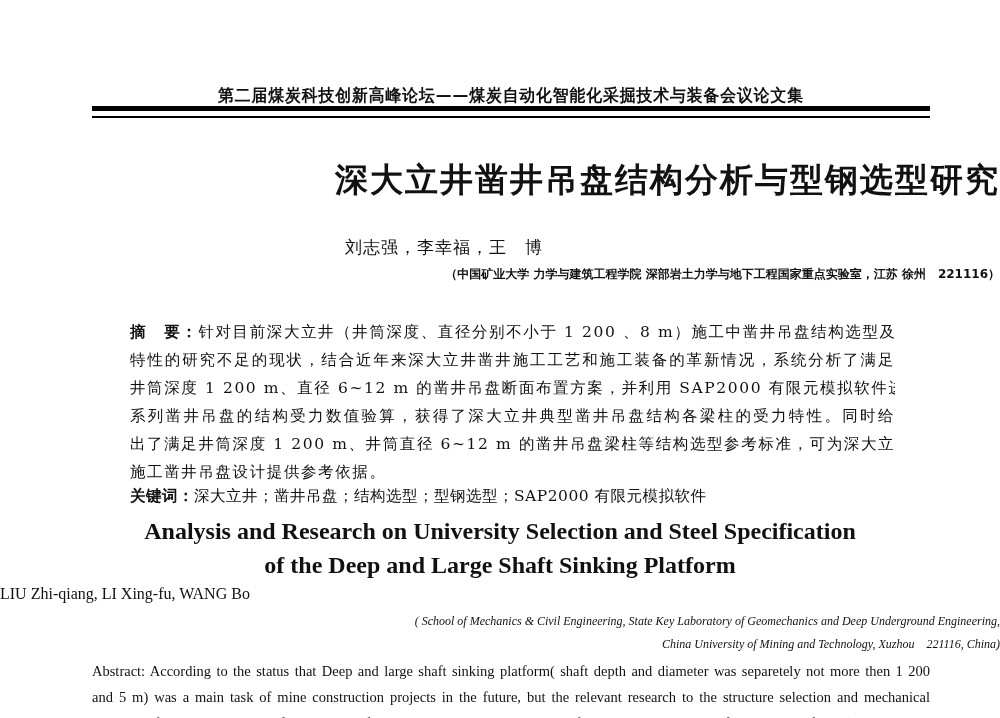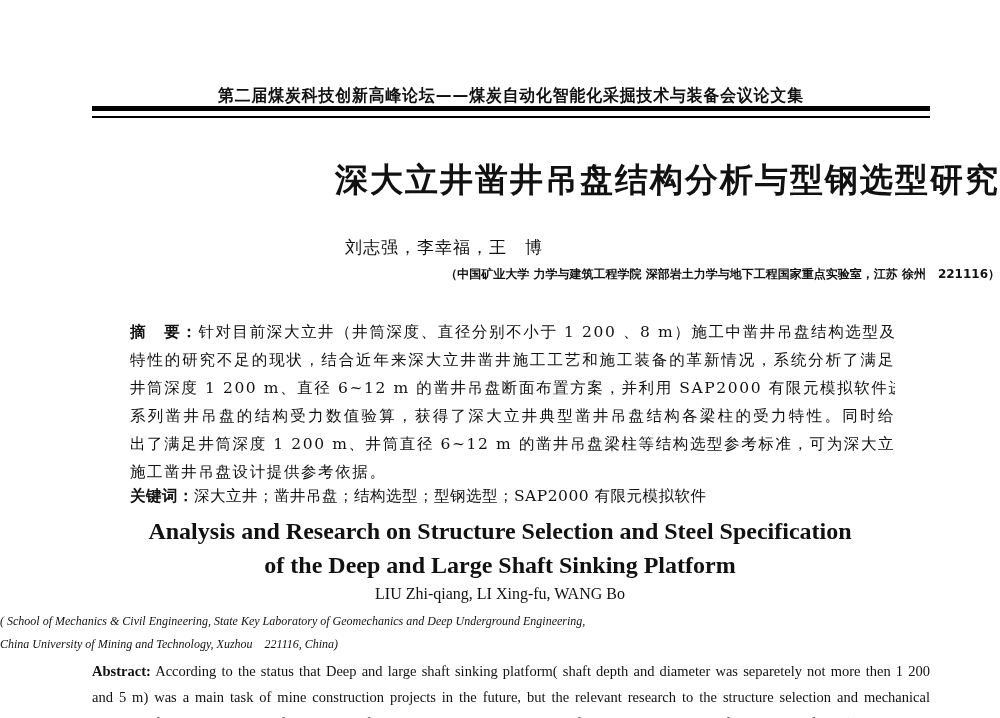--- a/index.html
+++ b/index.html
@@ -37,32 +37,32 @@
   .label-bold { font-family: "DejaVu Sans", sans-serif; font-weight: bold; }
   .keywords-cn {
     left: 130px; width: 765px; top: 486px; font-size: 15.5px; font-family: "DejaVu Serif", serif;
     white-space: nowrap; letter-spacing: 0.5px;
   }
   .title-en {
     left: 0; width: 1000px; top: 514px; text-align: center; font-weight: bold;
     font-family: "Liberation Serif", serif; font-size: 24px; line-height: 34px;
   }
   .authors-en {
-    left: 0; width: 1000px; top: 585px; text-align: center; font-family: "Liberation Serif", serif; font-size: 16px;
+    left: 0; width: 1000px; top: 585px; font-family: "Liberation Serif", serif; font-size: 16px;
   }
   .affil-en {
-    left: 0; width: 1000px; top: 610px; text-align: left; font-family: "Liberation Serif", serif;
+    left: 0; width: 1000px; top: 610px; text-align: right; font-family: "Liberation Serif", serif;
     font-style: italic; font-size: 12px; line-height: 23px;
   }
   .abstract-en {
     left: 92px; width: 838px; top: 658px; font-family: "Liberation Serif", serif; font-size: 14.5px;
     line-height: 26px; text-align: justify;
   }
   .abstract-en .line { display: block; white-space: nowrap; overflow: hidden; text-align-last: justify; }
-  .abstract-en .label { font-weight: bold; }
+  .abstract-en .label { font-weight: normal; }
 </style>
 </head>
 <body>
 
 <div class="abs running-head">第二届煤炭科技创新高峰论坛——煤炭自动化智能化采掘技术与装备会议论文集</div>
 <div class="abs rule-thick"></div>
 <div class="abs rule-thin"></div>
 
 <div class="abs title-cn">深大立井凿井吊盘结构分析与型钢选型研究</div>
 <div class="abs authors-cn">刘志强，李幸福，王　博</div>
@@ -75,21 +75,21 @@
   <span class="line">系列凿井吊盘的结构受力数值验算，获得了深大立井典型凿井吊盘结构各梁柱的受力特性。同时给</span>
   <span class="line">出了满足井筒深度 1 200 m、井筒直径 6~12 m 的凿井吊盘梁柱等结构选型参考标准，可为深大立井</span>
   <span class="line last">施工凿井吊盘设计提供参考依据。</span>
 </div>
 
 <div class="abs keywords-cn">
   <span class="label-bold">关键词：</span><span>深大立井；凿井吊盘；结构选型；型钢选型；SAP2000 有限元模拟软件</span>
 </div>
 
 <div class="abs title-en">
-  <div>Analysis and Research on Structure Selection and Steel Specification</div>
+  <div>Analysis and Research on University Selection and Steel Specification</div>
   <div>of the Deep and Large Shaft Sinking Platform</div>
 </div>
 
 <div class="abs authors-en">LIU Zhi-qiang, LI Xing-fu, WANG Bo</div>
 
 <div class="abs affil-en">
   <div>( School of Mechanics &amp; Civil Engineering, State Key Laboratory of Geomechanics and Deep Underground Engineering,</div>
   <div>China University of Mining and Technology, Xuzhou　221116, China)</div>
 </div>
 

